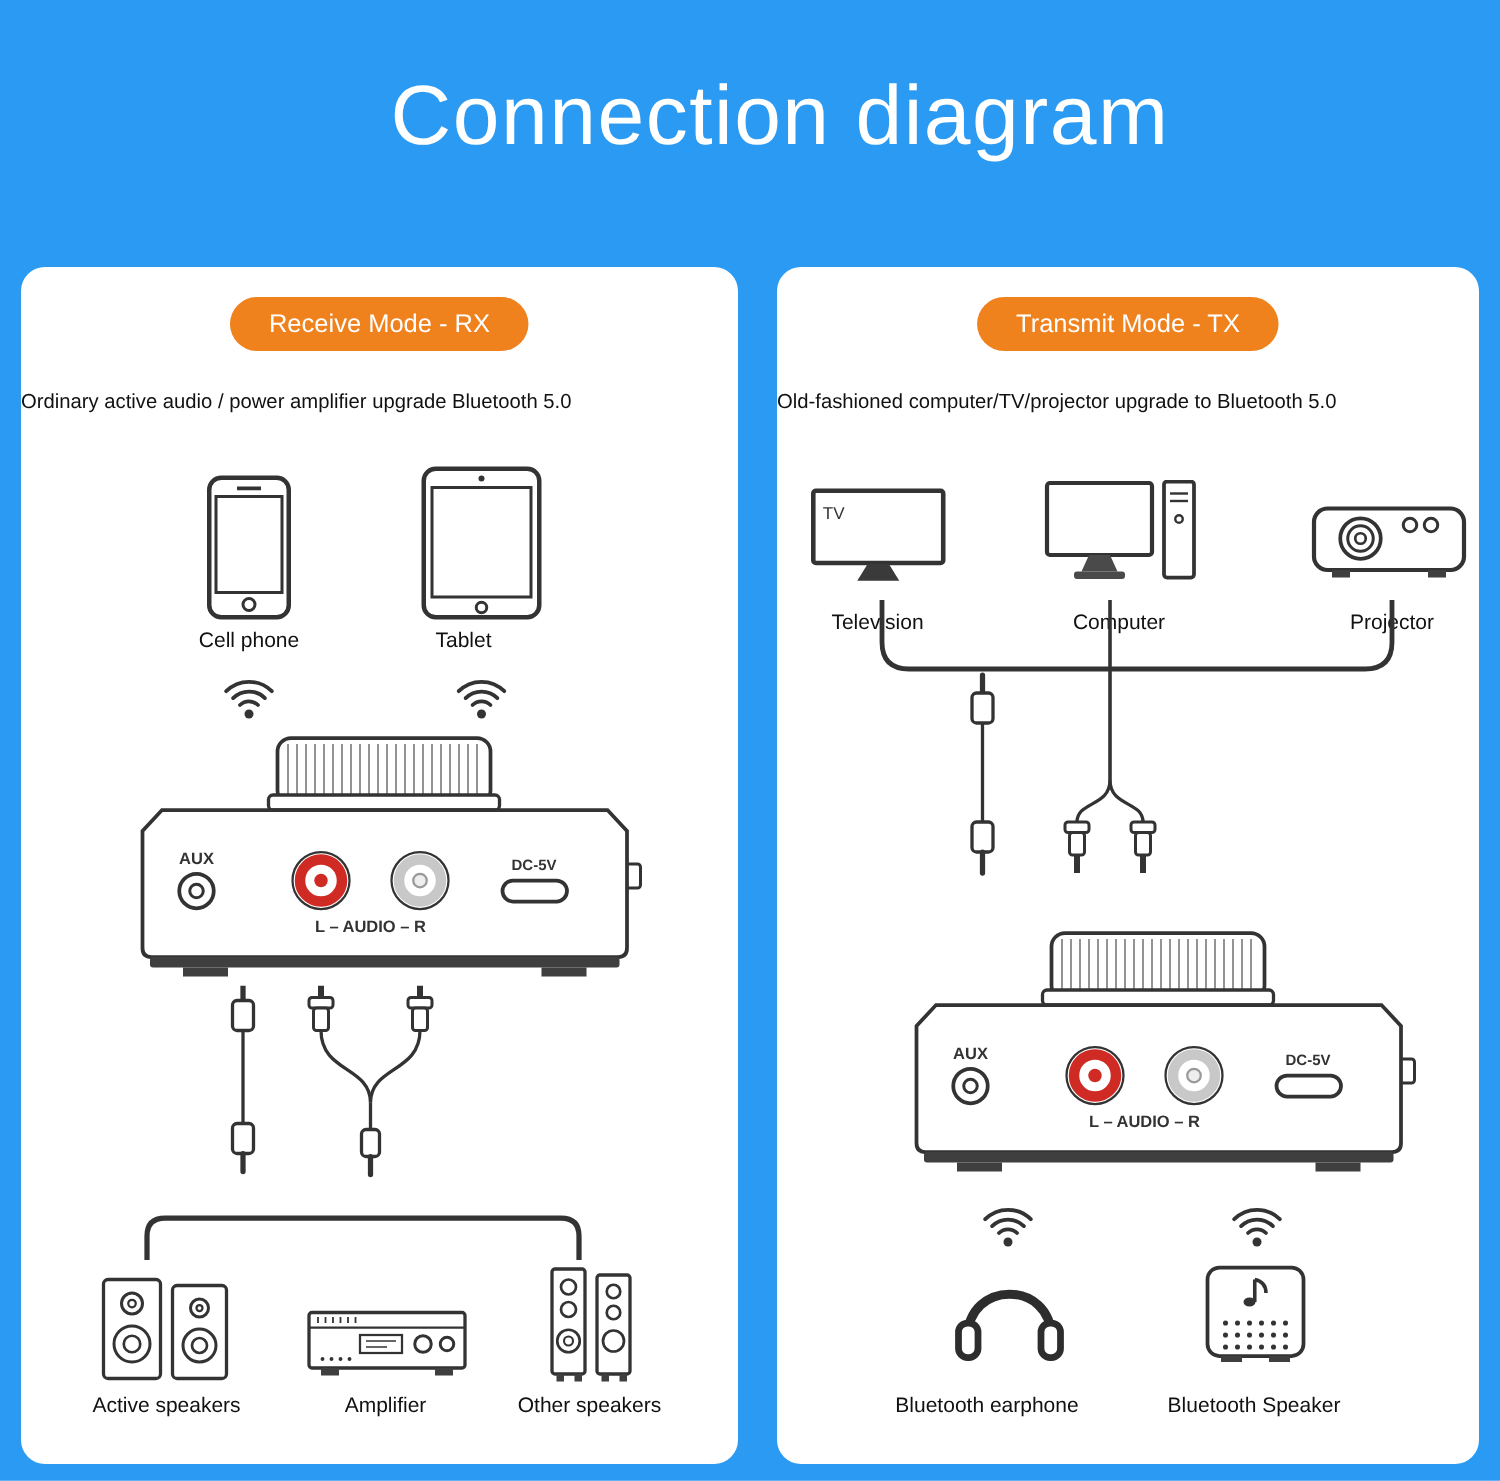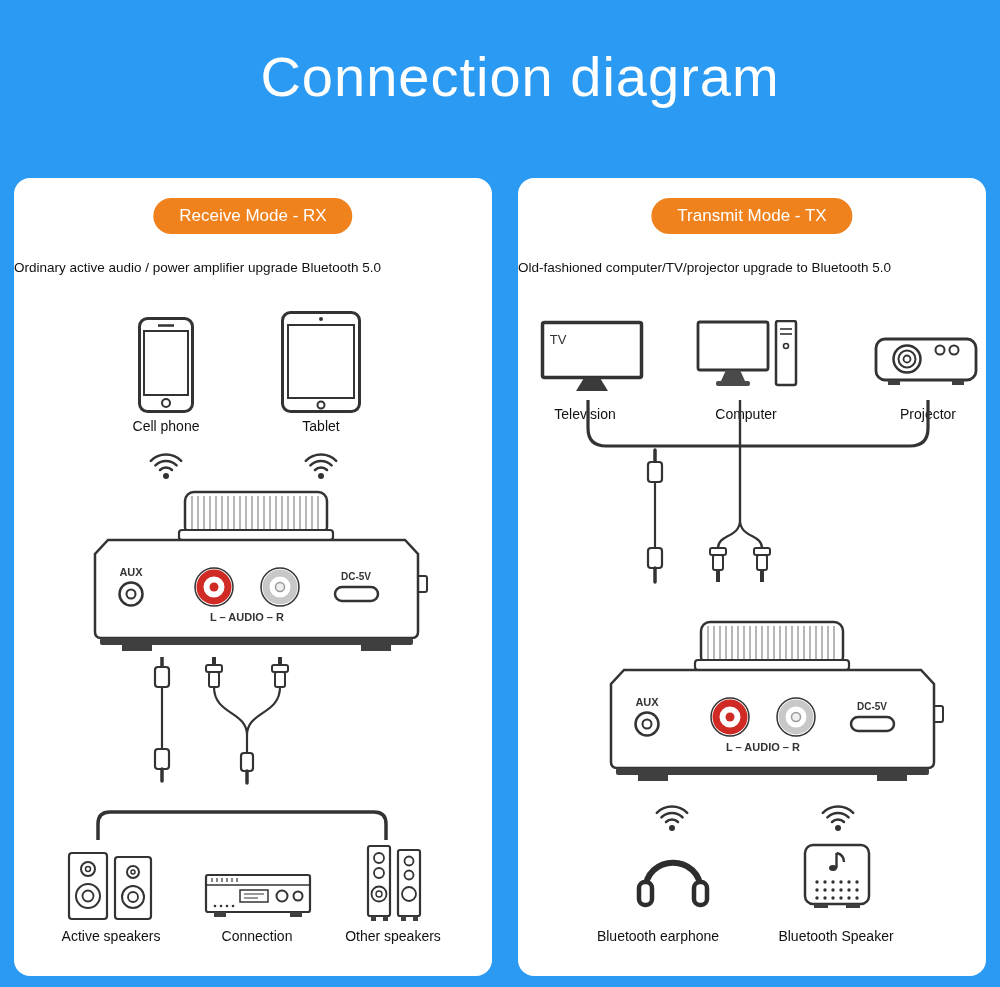--- a/index.html
+++ b/index.html
@@ -12,35 +12,35 @@
   .badge { position:absolute; top:20px; left:50%; transform:translateX(-50%); background:var(--badge,#f0821e); color:var(--badge-text,#fff); font-size:17px; padding:8px 26px; border-radius:20px; white-space:nowrap; }
   .subtitle { position:absolute; top:82px; left:0; width:100%; text-align:left; font-size:13.5px; color:var(--body-text,#111); }
   .icon { position:absolute; }
   .icon svg { display:block; width:100%; height:100%; }
   .lbl { position:absolute; transform:translateX(-50%); font-size:14px; color:var(--body-text,#111); white-space:nowrap; }
 
   
   .lp-phone   { left:123px; top:138px; width:58px;  height:98px; }
   .lp-tablet  { left:266px; top:132px; width:82px;  height:104px; }
   .lp-lbl-phone  { left:152px; top:240px; }
-  .lp-lbl-tablet { left:307px; top:240px; }
+  .lp-lbl-tablet { left:295px; top:240px; }
   .lp-wifi-1  { left:130px; top:268px; width:44px; height:34px; }
   .lp-wifi-2  { left:285px; top:268px; width:44px; height:34px; }
   .lp-device  { left:70px;  top:312px; width:345px; height:168px; }
   .lp-cables  { left:60px;  top:479px; width:320px; height:148px; }
   .lp-bracket { left:78px;  top:630px; width:300px; height:32px; }
   .lp-spk     { left:53px;  top:672px; width:88px;  height:72px; }
   .lp-amp     { left:190px; top:688px; width:108px; height:55px; }
   .lp-tower   { left:352px; top:666px; width:56px;  height:80px; }
   .lp-lbl-out1 { left:97px;  top:750px; }
   .lp-lbl-out2 { left:243px; top:750px; }
   .lp-lbl-out3 { left:379px; top:750px; }
 
   
-  .rp-tv     { left:22px;  top:142px; width:104px; height:80px; }
+  .rp-tv     { left:22px;  top:142px; width:91px; height:80px; }
   .rp-pc     { left:178px; top:142px; width:102px; height:80px; }
   .rp-proj   { left:356px; top:150px; width:104px; height:62px; }
   .rp-lbl-tv   { left:67px;  top:228px; }
   .rp-lbl-pc   { left:228px; top:228px; }
   .rp-lbl-proj { left:410px; top:228px; }
   .rp-cables { left:40px;  top:222px; width:400px; height:218px; }
   .rp-device { left:82px;  top:442px; width:345px; height:168px; }
   .rp-wifi-1 { left:132px; top:620px; width:44px; height:34px; }
   .rp-wifi-2 { left:298px; top:620px; width:44px; height:34px; }
   .rp-ear    { left:118px; top:662px; width:74px; height:72px; }
@@ -210,21 +210,21 @@
         <circle cx="43" cy="31" r="4.5" fill="none" stroke="#333" stroke-width="1.8"></circle>
         <circle cx="43" cy="50" r="7" fill="none" stroke="#333" stroke-width="1.8"></circle>
         <rect x="5" y="72" width="5" height="5" fill="#3f3f3f"></rect>
           <rect x="17" y="72" width="5" height="5" fill="#3f3f3f"></rect>
         <rect x="35" y="72" width="5" height="5" fill="#3f3f3f"></rect>
           <rect x="47" y="72" width="5" height="5" fill="#3f3f3f"></rect>
       </svg>
     </div>
 
     <div class="lbl lp-lbl-out1">Active speakers</div>
-    <div class="lbl lp-lbl-out2">Connection</div>
+    <div class="lbl lp-lbl-out2">Amplifier</div>
     <div class="lbl lp-lbl-out3">Other speakers</div>
   </section>
 
   <section class="panel panel-right">
     <div class="badge">Transmit Mode - TX</div>
     <div class="subtitle">Old-fashioned computer/TV/projector upgrade to Bluetooth 5.0</div>
 
     <div class="icon rp-tv">
       <svg viewBox="0 0 104 80">
         <rect x="2.5" y="2.5" width="99" height="55" rx="2" fill="#fff" stroke="#333" stroke-width="3.5"></rect>

